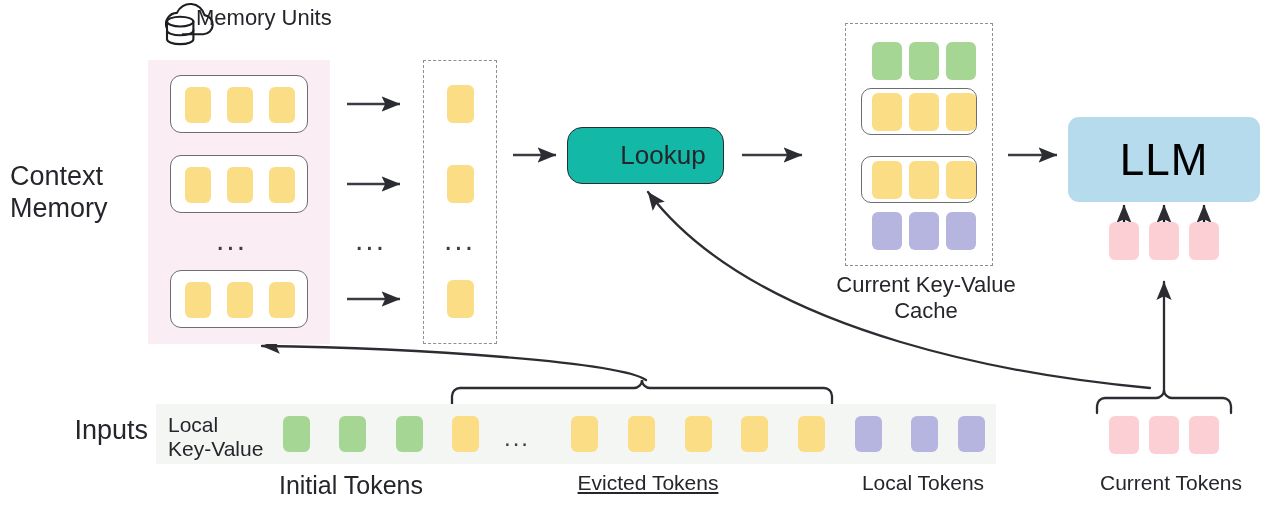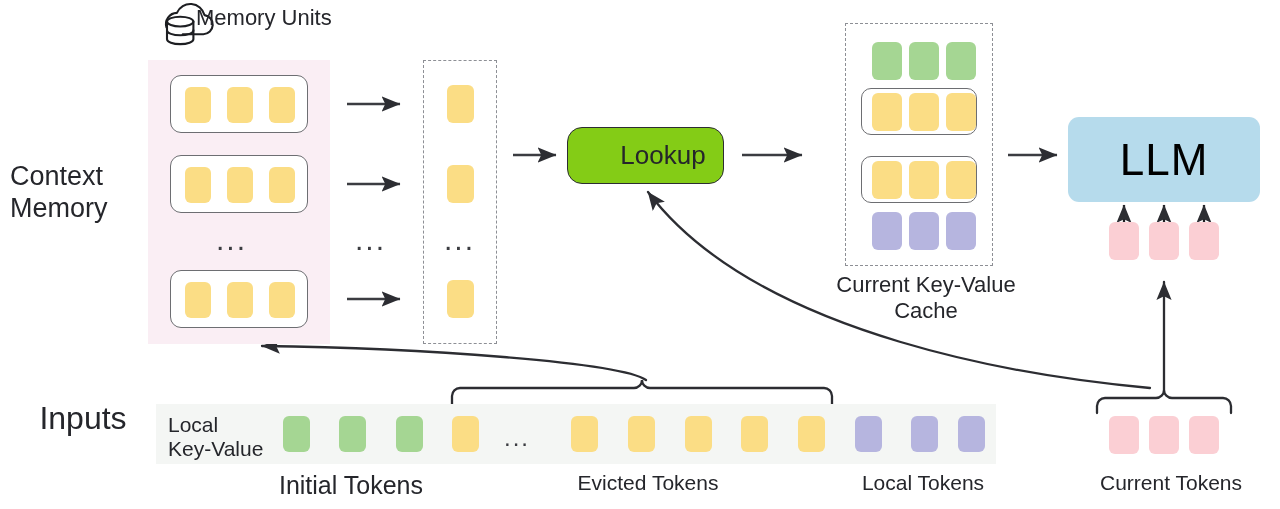--- a/index.html
+++ b/index.html
@@ -22,39 +22,39 @@
     line-height:1.18;
     white-space:pre-line;
   }
 
   
   #label-context-memory{
     left:10px; top:161px; width:140px;
     font-size:27px; text-align:left;
   }
   #label-inputs{
-    left:18px; top:400px; width:130px;
-    font-size:32px; text-align:center;
+    left:18px; top:415px; width:130px;
+    font-size:27px; text-align:right;
   }
 
   
   #label-memory-units{
     left:196px; top:5px; font-size:22px;
   }
   #label-representative-tokens{
     left:382px; top:2px; width:172px; font-size:22px; text-align:center;
   }
   #label-current-kv-cache{
     left:810px; top:272px; width:232px; font-size:22px; text-align:center;
   }
   #label-initial-tokens{
     left:272px; top:471px; width:158px; font-size:25px; text-align:center;
   }
   #label-evicted-tokens{
-    left:565px; top:471px; width:166px; font-size:21px; text-align:center;
+    left:565px; top:471px; width:166px; font-size:21px; text-align:center;text-decoration:underline;
   }
   #label-local-tokens{
     left:845px; top:471px; width:156px; font-size:21px; text-align:center;
   }
   #label-current-tokens{
     left:1087px; top:471px; width:168px; font-size:21px; text-align:center;
   }
 
   
   #memory-panel{
@@ -98,21 +98,21 @@
     border:1.7px dashed #8d8f95;
     background:transparent;
   }
 
   
   #lookup-box{
     left:567px; top:127px; width:157px; height:57px;
     box-sizing:border-box;
     border:1.7px solid #2c2d32;
     border-radius:15px;
-    background:#84cc16;
+    background:#14b8a6;
     display:flex;align-items:center;justify-content:center;gap:7px;
   }
   #lookup-label{font-size:26px;color:#25262b;}
 
   
   #kv-box{
     left:845px; top:23px; width:148px; height:243px;
     box-sizing:border-box;
     border:1.7px dashed #8d8f95;
   }

